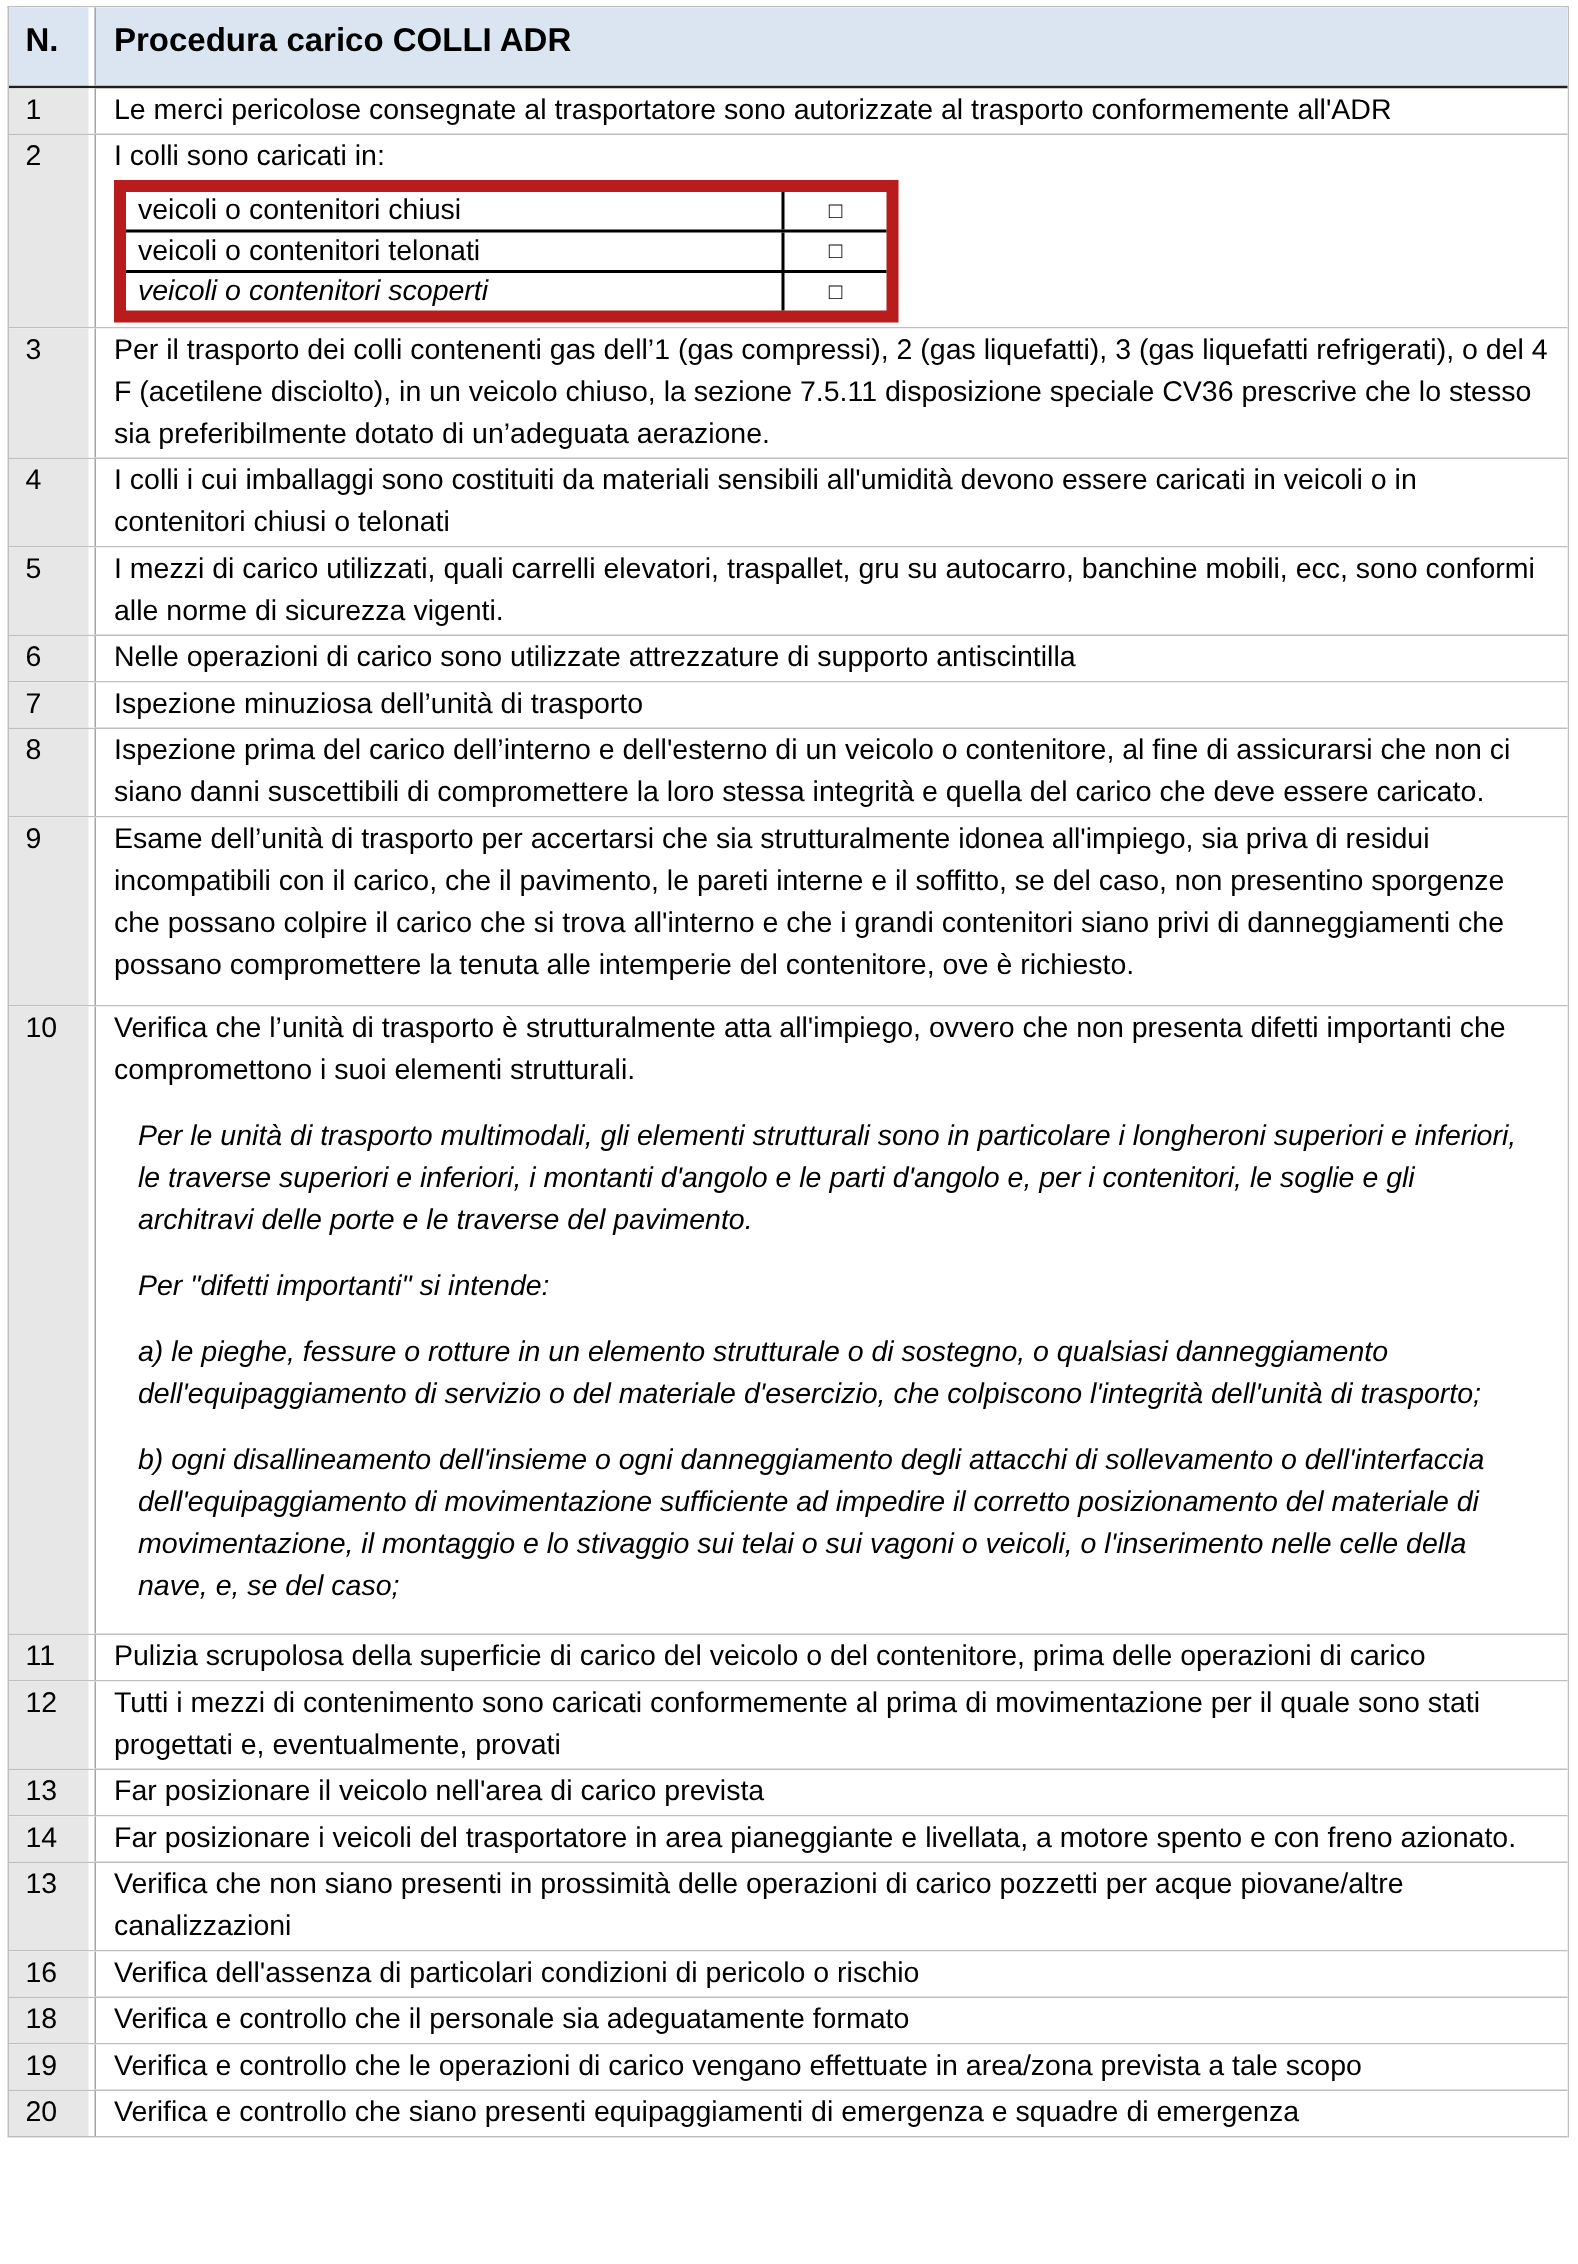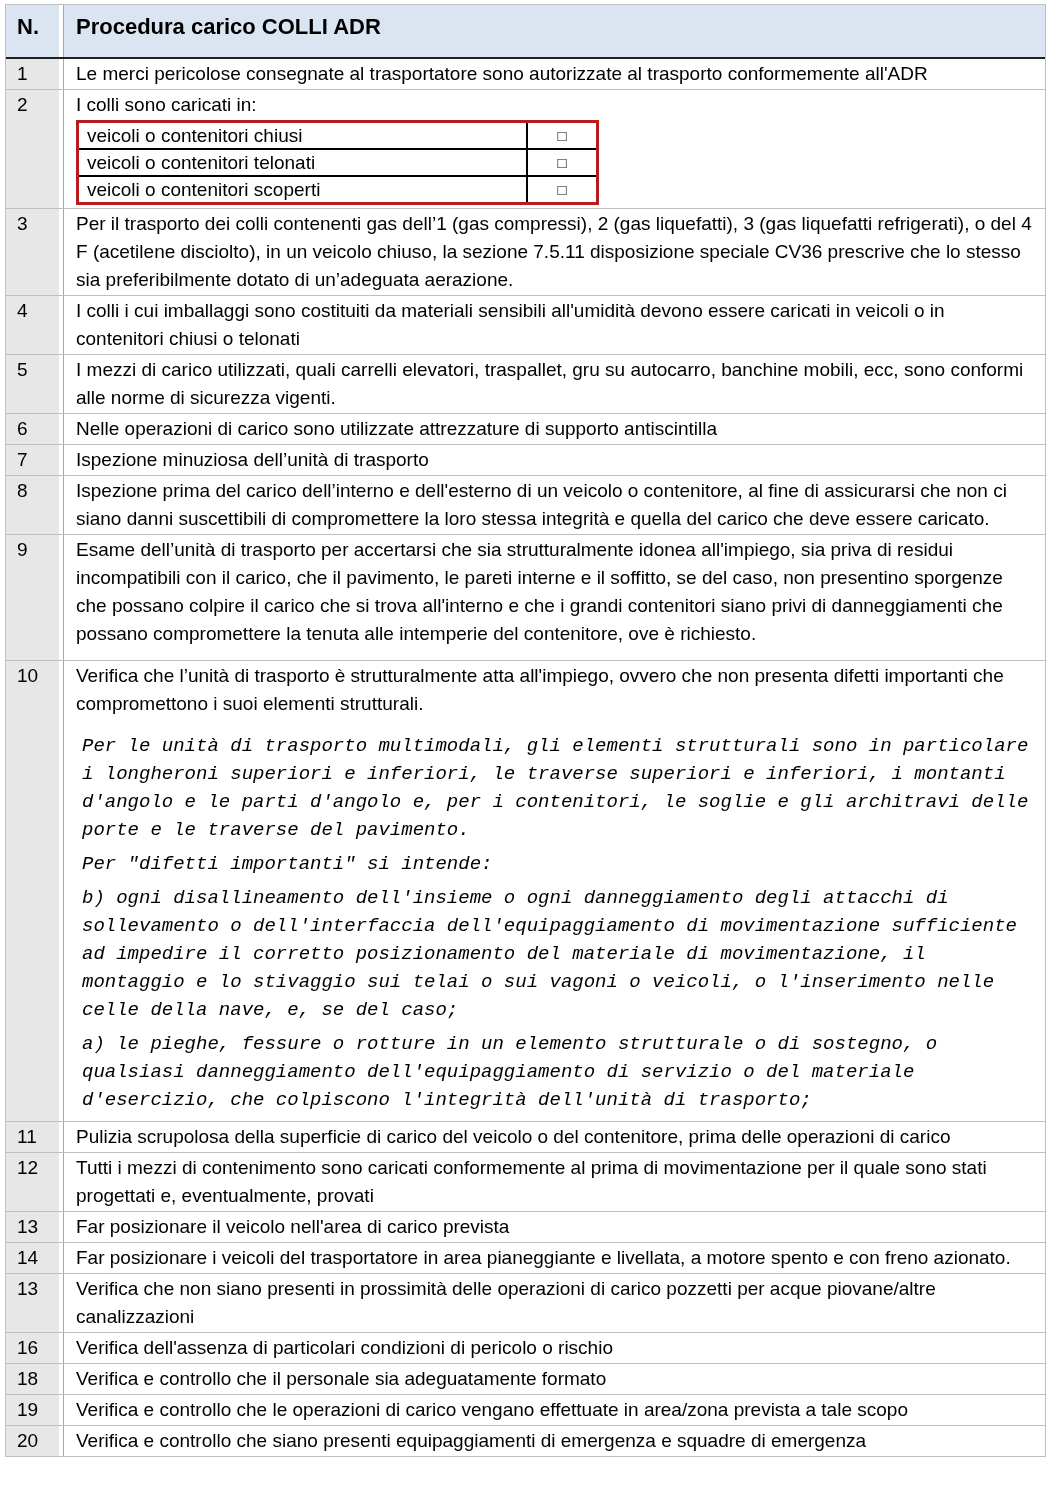--- a/index.html
+++ b/index.html
@@ -60,31 +60,31 @@
     font-size: 22px;
     line-height: 30px;
     padding-top: 7px;
     padding-bottom: 15px;
   }
   
   .spacer-after .cell.body { padding-bottom: 12px; }
   
   .options {
     width: 523px;
-    border: 3px solid #b91c1c;
+    border: 8px solid #b91c1c;
     box-sizing: border-box;
     margin: 1px 0 2px 0;
   }
   .opt-row {
     display: flex;
     align-items: center;
     height: 25px;
     border-bottom: 2px solid #000000;
   }
-  .opt-row:last-child { border-bottom: none; }
+  .opt-row:last-child { border-bottom: none; font-style: italic; }
   .opt-label {
     flex: 1;
     padding-left: 8px;
     font-size: 19px;
     line-height: 24px;
     white-space: nowrap;
     overflow: hidden;
   }
   .opt-check {
     flex: 0 0 68px;
@@ -94,21 +94,21 @@
     align-items: center;
     justify-content: center;
     font-size: 15px;
     cursor: default;
   }
   
   .note {
     margin-top: 14px;
     font-style: italic;
   }
-  .note p { margin: 6px; font-family: Liberation Mono, monospace; }
+  .note p { margin: 16px; }
 </style>
 </head>
 <body>
 
 <div class="doc">
   <div class="proc-table">
     <div class="row header-row">
       <div class="cell num">N.</div>
       <div class="cell body">Procedura carico COLLI ADR</div>
     </div>
@@ -200,22 +200,22 @@
   </div>
 
   <div class="row">
     <div class="cell num">10</div>
     <div class="cell body">
       <div class="text">Verifica che l’unità di trasporto è strutturalmente atta all'impiego, ovvero che non presenta difetti importanti che compromettono i suoi elementi strutturali.</div>
 
       <div class="note">
               <p>Per le unità di trasporto multimodali, gli elementi strutturali sono in particolare i longheroni superiori e inferiori, le traverse superiori e inferiori, i montanti d'angolo e le parti d'angolo e, per i contenitori, le soglie e gli architravi delle porte e le traverse del pavimento.</p>
               <p>Per "difetti importanti" si intende:</p>
+              <p>a) le pieghe, fessure o rotture in un elemento strutturale o di sostegno, o qualsiasi danneggiamento dell'equipaggiamento di servizio o del materiale d'esercizio, che colpiscono l'integrità dell'unità di trasporto;</p>
               <p>b) ogni disallineamento dell'insieme o ogni danneggiamento degli attacchi di sollevamento o dell'interfaccia dell'equipaggiamento di movimentazione sufficiente ad impedire il corretto posizionamento del materiale di movimentazione, il montaggio e lo stivaggio sui telai o sui vagoni o veicoli, o l'inserimento nelle celle della nave, e, se del caso;</p>
-              <p>a) le pieghe, fessure o rotture in un elemento strutturale o di sostegno, o qualsiasi danneggiamento dell'equipaggiamento di servizio o del materiale d'esercizio, che colpiscono l'integrità dell'unità di trasporto;</p>
             </div>
     </div>
   </div>
 
   <div class="row">
     <div class="cell num">11</div>
     <div class="cell body">
       <div class="text">Pulizia scrupolosa della superficie di carico del veicolo o del contenitore, prima delle operazioni di carico</div>
 
     </div>

